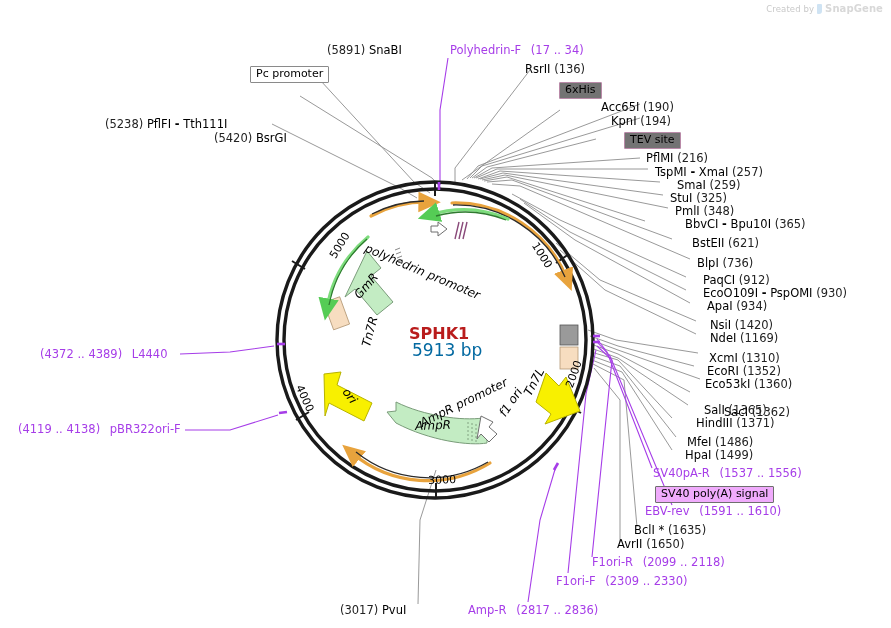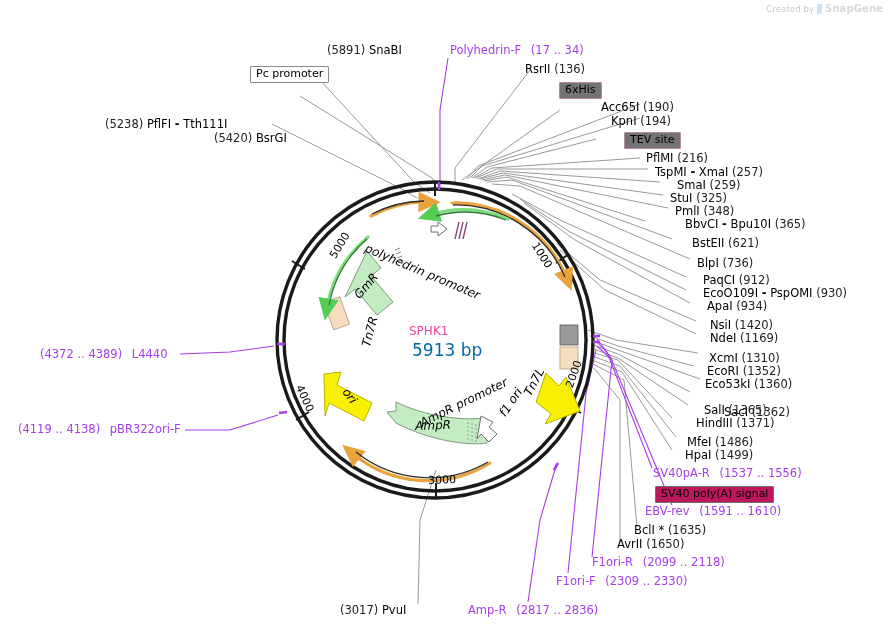--- a/index.html
+++ b/index.html
@@ -65,30 +65,30 @@
     border: 1px solid #8a8a8a;
     background: #ffffff;
     color: #000;
     line-height: 12px;
   }
   .tagbox.pink {
     background: #737373;
     border-color: #b98aa8;
   }
   .tagbox.grey {
-    background: #be185d;
+    background: #f0abfc;
     border-color: #6f6f6f;
   }
 
   
   .center-name {
     position: absolute;
-    font-size: 12px;
-    font-weight: normal;
-    color: #ec4899;
+    font-size: 16px;
+    font-weight: bold;
+    color: #b91c1c;
     white-space: nowrap;
   }
   .center-bp {
     position: absolute;
     font-size: 17px;
     color: #0369a1;
     white-space: nowrap;
   }
 
   

